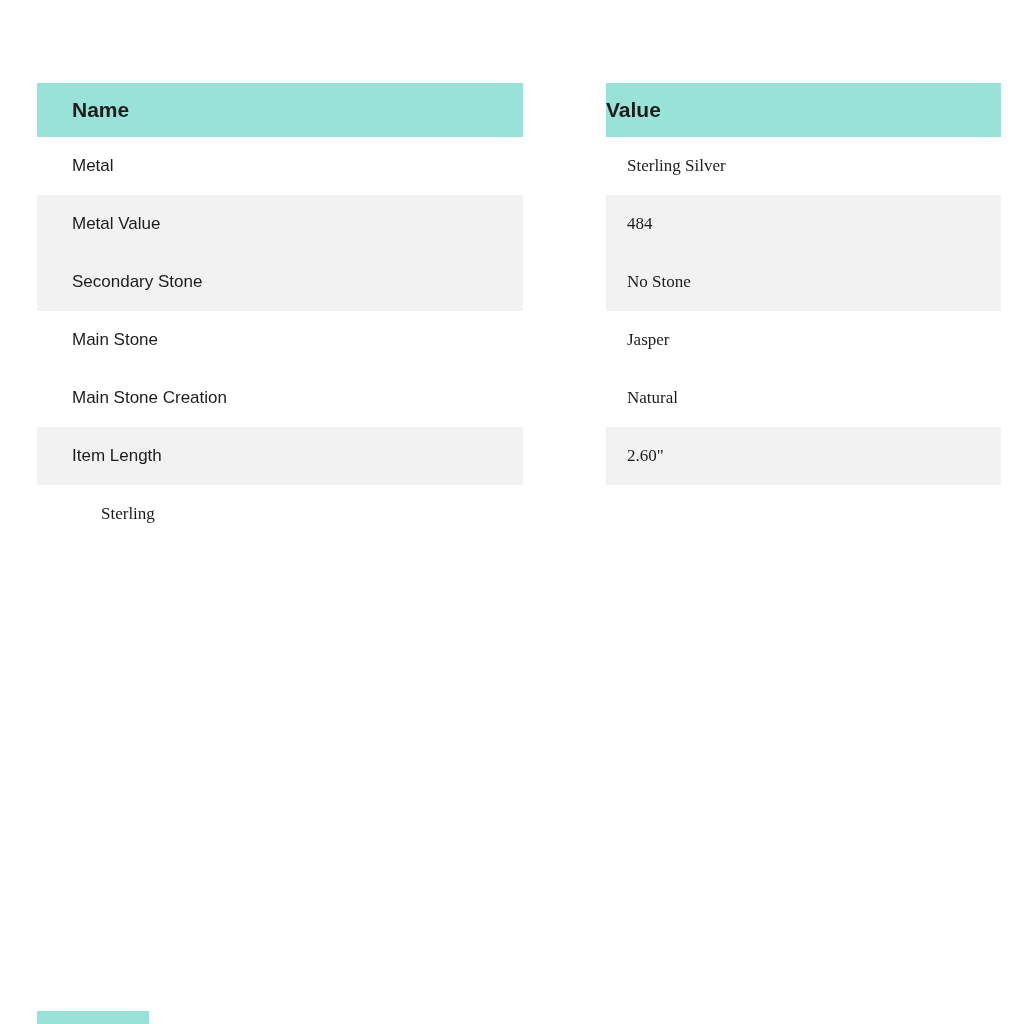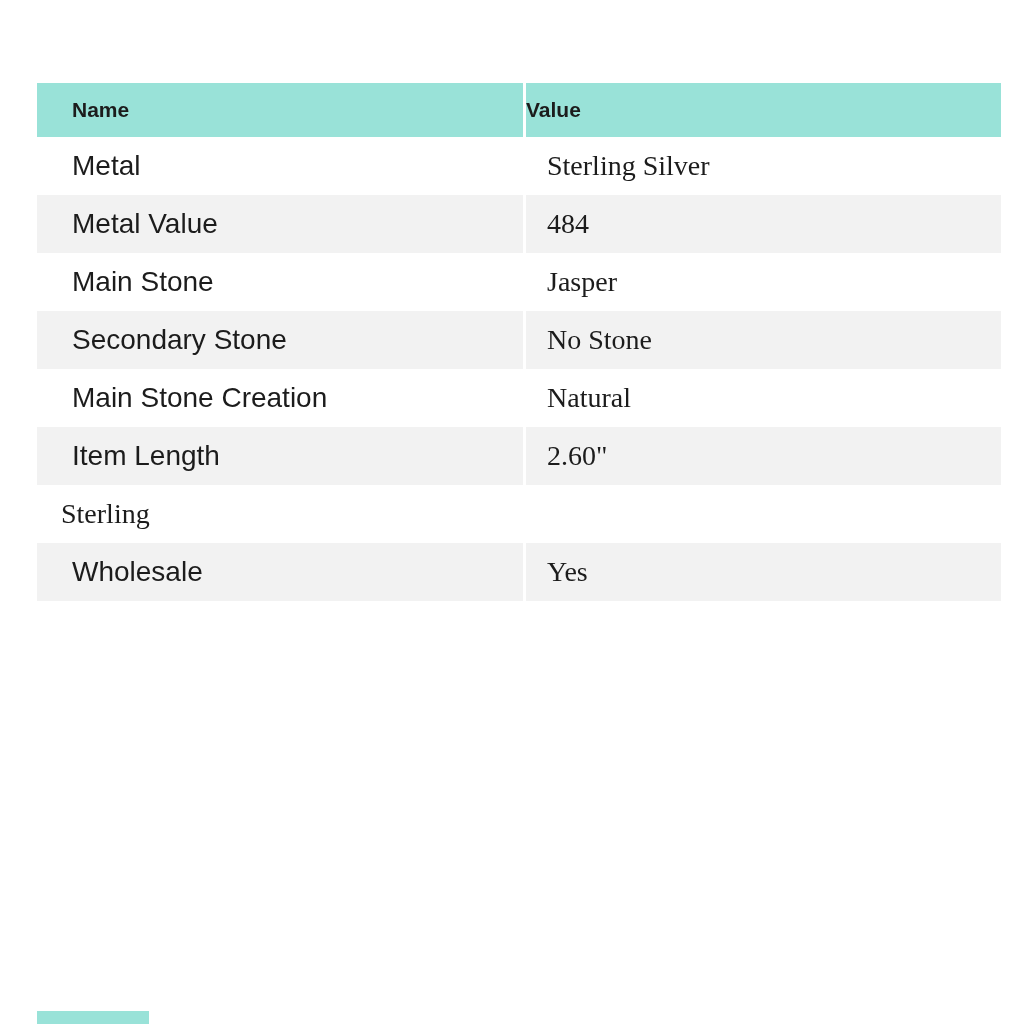--- a/index.html
+++ b/index.html
@@ -9,20 +9,21 @@
   .attr-table {
     position: absolute;
     left: 37px;
     top: 83px;
     width: 964px;
   }
 
   .tr {
     display: flex;
     width: 100%;
+    gap: 40px;
   }
   .tr .cell-name  { width: 486px; }
   .tr .cell-gap   { width: 3px; background: #ffffff; }
   .tr .cell-value { flex: 1; }
 
   .thead {
     height: 54px;
   }
   .thead .cell {
     background: var(--header-bg, #99e2d8);
@@ -34,21 +35,21 @@
   .thead .cell-name  { padding-left: 35px; }
   .thead .cell-value { }
 
   .tbody .tr {
     height: 58px;
   }
   .tbody .cell {
     display: flex;
     align-items: center;
     font-weight: 400;
-    font-size: 28px;
+    font-size: 17px;
     background: #ffffff;
   }
   .tbody .tr.alt .cell { background: var(--row-alt-bg, #f2f2f2); }
   .tbody .cell-name  { padding-left: 35px; }
   .tbody .cell-value { padding-left: 21px; font-family: Liberation Serif, serif; }
 
   .clipped-bar {
     position: absolute;
     left: 37px;
     top: 1011px;
@@ -72,46 +73,41 @@
       <div class="tr">
         <div class="cell cell-name">Metal</div>
         <div class="cell-gap"></div>
         <div class="cell cell-value">Sterling Silver</div>
       </div>
       <div class="tr alt">
         <div class="cell cell-name">Metal Value</div>
         <div class="cell-gap"></div>
         <div class="cell cell-value">484</div>
       </div>
+      <div class="tr alt">
+        <div class="cell cell-name">Secondary Stone</div>
+        <div class="cell-gap"></div>
+        <div class="cell cell-value">No Stone</div>
+      </div>
       <div class="tr">
         <div class="cell cell-name">Main Stone</div>
         <div class="cell-gap"></div>
         <div class="cell cell-value">Jasper</div>
-      </div>
-      <div class="tr alt">
-        <div class="cell cell-name">Secondary Stone</div>
-        <div class="cell-gap"></div>
-        <div class="cell cell-value">No Stone</div>
       </div>
       <div class="tr">
         <div class="cell cell-name">Main Stone Creation</div>
         <div class="cell-gap"></div>
         <div class="cell cell-value">Natural</div>
       </div>
       <div class="tr alt">
         <div class="cell cell-name">Item Length</div>
         <div class="cell-gap"></div>
         <div class="cell cell-value">2.60"</div>
       </div>
       <div class="tr">
         <div class="cell-gap"></div>
         <div class="cell cell-value">Sterling</div>
       </div>
-      <div class="tr alt">
-        <div class="cell cell-name">Wholesale</div>
-        <div class="cell-gap"></div>
-        <div class="cell cell-value">Yes</div>
-      </div>
     </div>
 
 </div>
 
 <div class="clipped-bar"></div>
 
 </body></html>

